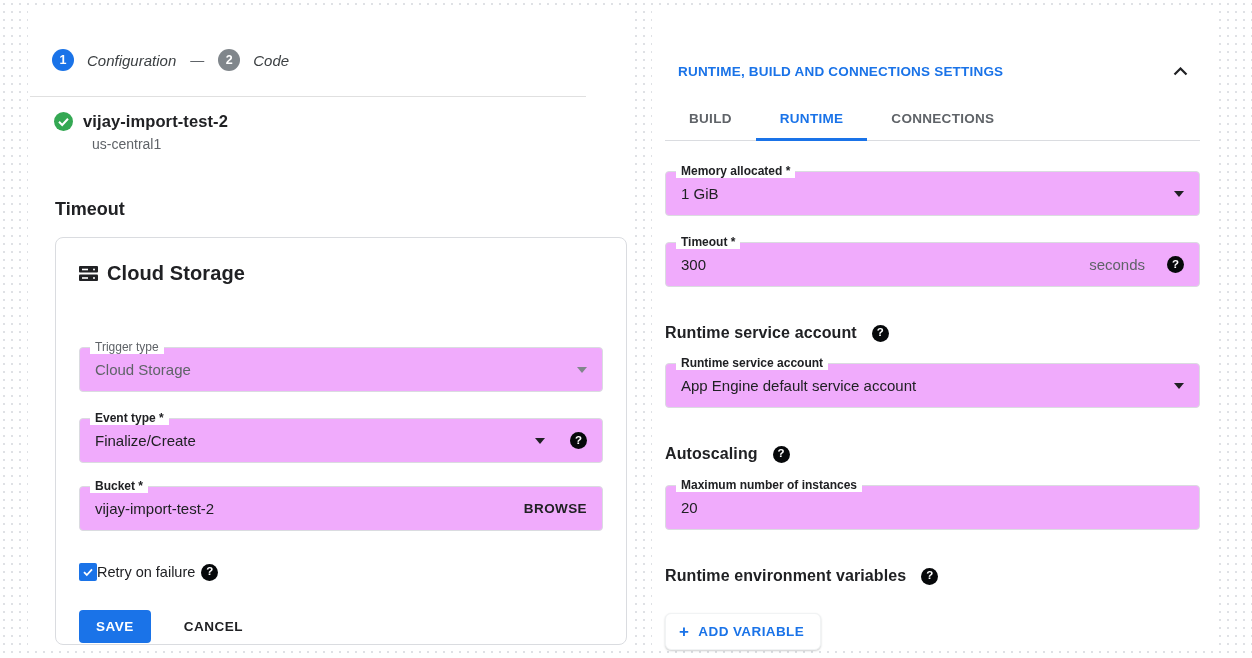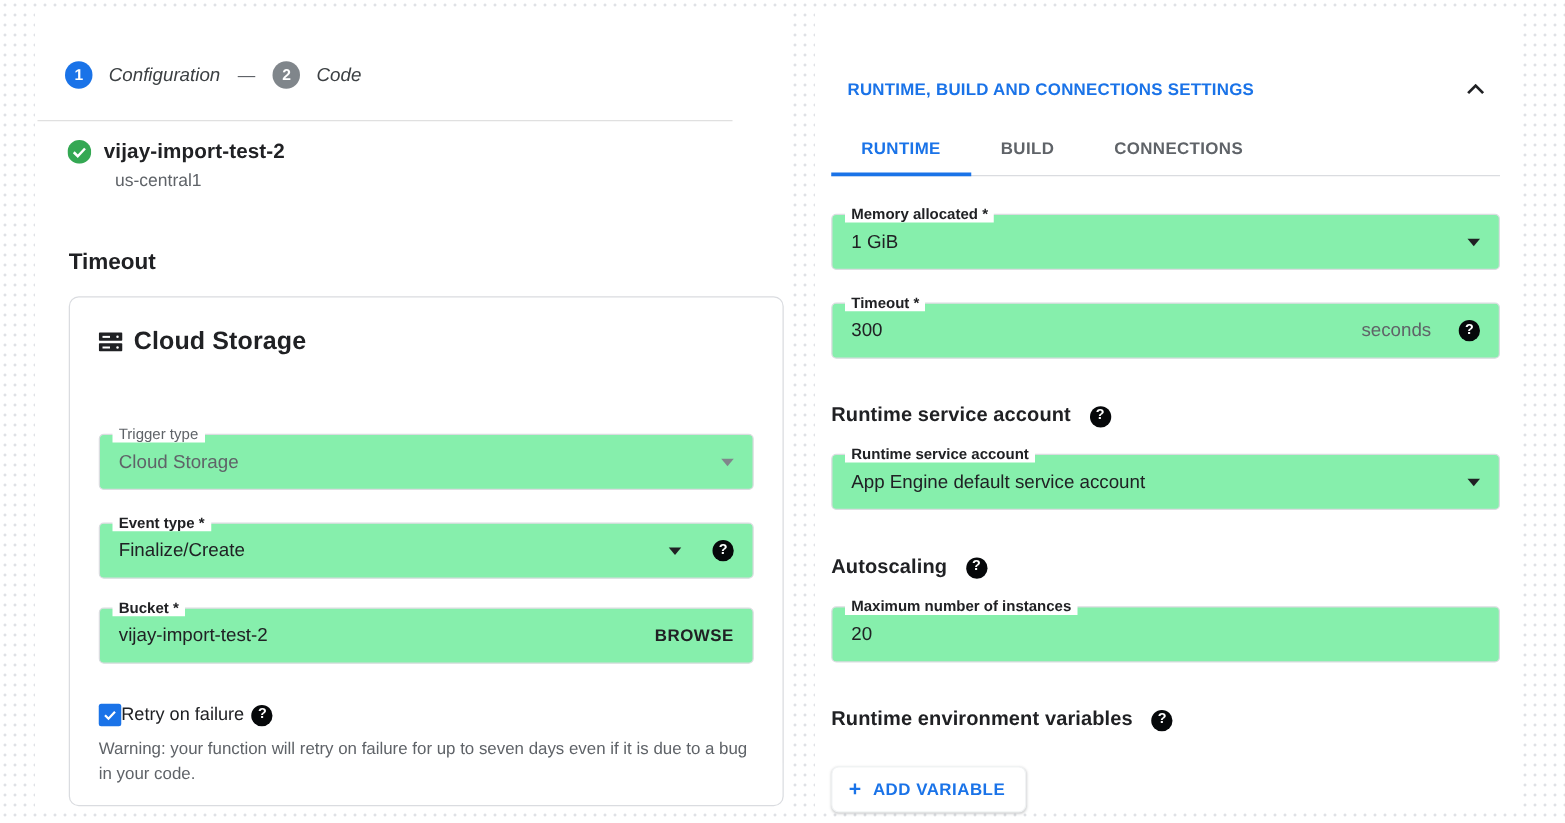--- a/index.html
+++ b/index.html
@@ -33,21 +33,21 @@
 
   .trigger-heading { margin:47px 0 0 27px; font-size:18px; font-weight:bold; }
 
   
   .card { position:absolute; left:27px; top:229px; width:572px; height:408px;
     border:1px solid #dadce0; border-radius:8px; background:#fff; padding:24px 23px; }
   .card-title-row { display:flex; align-items:center; gap:9px; }
   .card-title { font-size:20px; font-weight:bold; letter-spacing:.1px; }
 
   .field { position:relative; height:45px; border:1px solid #dadce0; border-radius:4px;
-    display:flex; align-items:center; padding:0 15px; background:#86efac; }
+    display:flex; align-items:center; padding:0 15px; background:#f0abfc; }
   .float-label { position:absolute; top:-8px; left:10px; background:#fff; padding:0 5px;
     font-size:12px; white-space:nowrap; }
   .float-label.muted  { color:#5f6368; font-weight:normal; }
   .float-label.strong { color:#202124; font-weight:bold; }
   .field-value { font-size:15px; color:#202124; }
   .field-value.muted { color:#5f6368; }
   .spacer { flex:1; }
 
   .caret { width:0; height:0; border-left:5.5px solid transparent; border-right:5.5px solid transparent; }
   .caret.dark { border-top:6.5px solid #202124; }
@@ -169,41 +169,40 @@
 
     <div class="retry-row">
       <span class="checkbox">
         <svg width="12" height="12" viewBox="0 0 12 12">
           <path d="M2 6.2 L4.8 9 L10 3.4" fill="none" stroke="#fff" stroke-width="1.8"></path>
         </svg>
       </span>
       <span class="retry-label">Retry on failure</span>
       <span class="help-icon">?</span>
     </div>
-    <div class="warning">Warning: your function will retry on failure for up to seven days even if it is due to a bug in your code.</div>
 
     <div class="actions">
       <button class="save-btn">SAVE</button>
       <button class="cancel-btn">CANCEL</button>
     </div>
   </div>
 </div>
 
 <div class="panel panel-right">
 
   <div class="settings-header">
     <span class="settings-title">RUNTIME, BUILD AND CONNECTIONS SETTINGS</span>
     <svg width="15" height="9" viewBox="0 0 15 9">
       <path d="M1.5 7.5 L7.5 1.5 L13.5 7.5" fill="none" stroke="#202124" stroke-width="2.2"></path>
     </svg>
   </div>
 
   <div class="tabs">
+    <div class="tab">BUILD</div>
     <div class="tab active">RUNTIME</div>
-    <div class="tab">BUILD</div>
     <div class="tab">CONNECTIONS</div>
   </div>
 
   <div class="field rfield f-memory">
     <span class="float-label strong">Memory allocated *</span>
     <span class="field-value">1 GiB</span>
     <span class="spacer"></span>
     <span class="caret dark"></span>
   </div>
 

